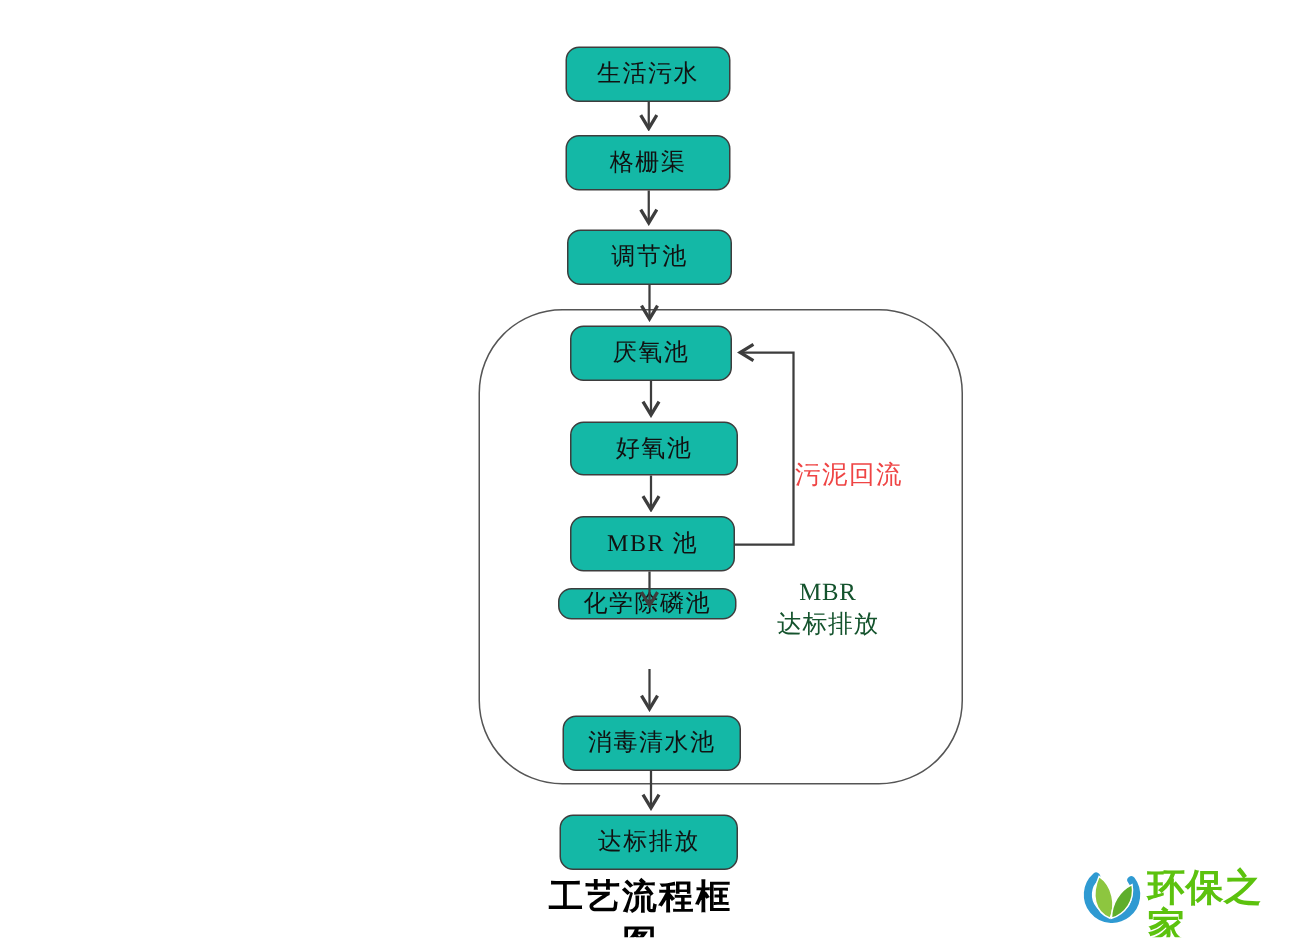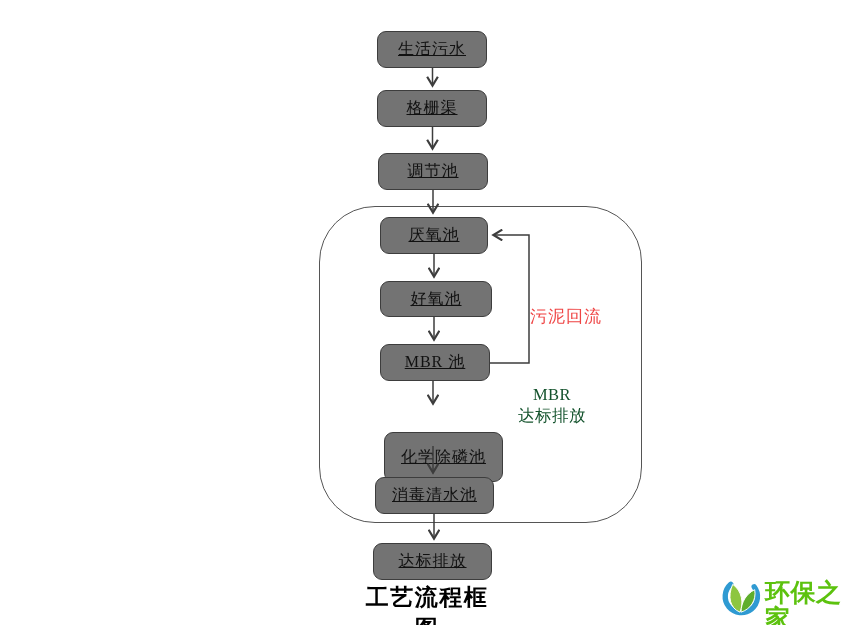--- a/index.html
+++ b/index.html
@@ -20,29 +20,28 @@
     left: 0;
     top: 0;
     pointer-events: none;
     z-index: 3;
   }
   .flow-box {
     position: absolute;
     box-sizing: border-box;
     border: 1.6px solid #3d3d3d;
     border-radius: 9px;
-    background: #737373;
+    background: #14b8a6;
     display: flex;
     align-items: center;
     justify-content: center;
     font-size: 16px;
     letter-spacing: 1px;
     color: #111111;
     z-index: 2;
-    text-decoration: underline;
   }
   .group-container {
     position: absolute;
     box-sizing: border-box;
     left: 319px;
     top: 206px;
     width: 323px;
     height: 317px;
     border: 1.4px solid #555555;
     border-radius: 56px;
@@ -120,21 +119,21 @@
   <div class="flow-box" style="left:377px; top:90px;  width:110px; height:37px;">格栅渠</div>
 
   <div class="flow-box" style="left:378px; top:153px; width:110px; height:37px;">调节池</div>
 
   <div class="flow-box" style="left:380px; top:217px; width:108px; height:37px;">厌氧池</div>
 
   <div class="flow-box" style="left:380px; top:281px; width:112px; height:36px;">好氧池</div>
 
   <div class="flow-box" style="left:380px; top:344px; width:110px; height:37px;">MBR 池</div>
 
-  <div class="flow-box" style="left:372px; top:432px; width:119px; height:50px;margin-left:12px;">化学除磷池</div>
+  <div class="flow-box" style="left:372px; top:392px; width:119px; height:21px;">化学除磷池</div>
 
   <div class="flow-box" style="left:375px; top:477px; width:119px; height:37px;">消毒清水池</div>
 
   <div class="flow-box" style="left:373px; top:543px; width:119px; height:37px;">达标排放</div>
 
   <div class="float-label" style="left:530px; top:305px;">污泥回流</div>
 
   <div class="mbr-label">
     <div>MBR</div>
     <div>达标排放</div>

